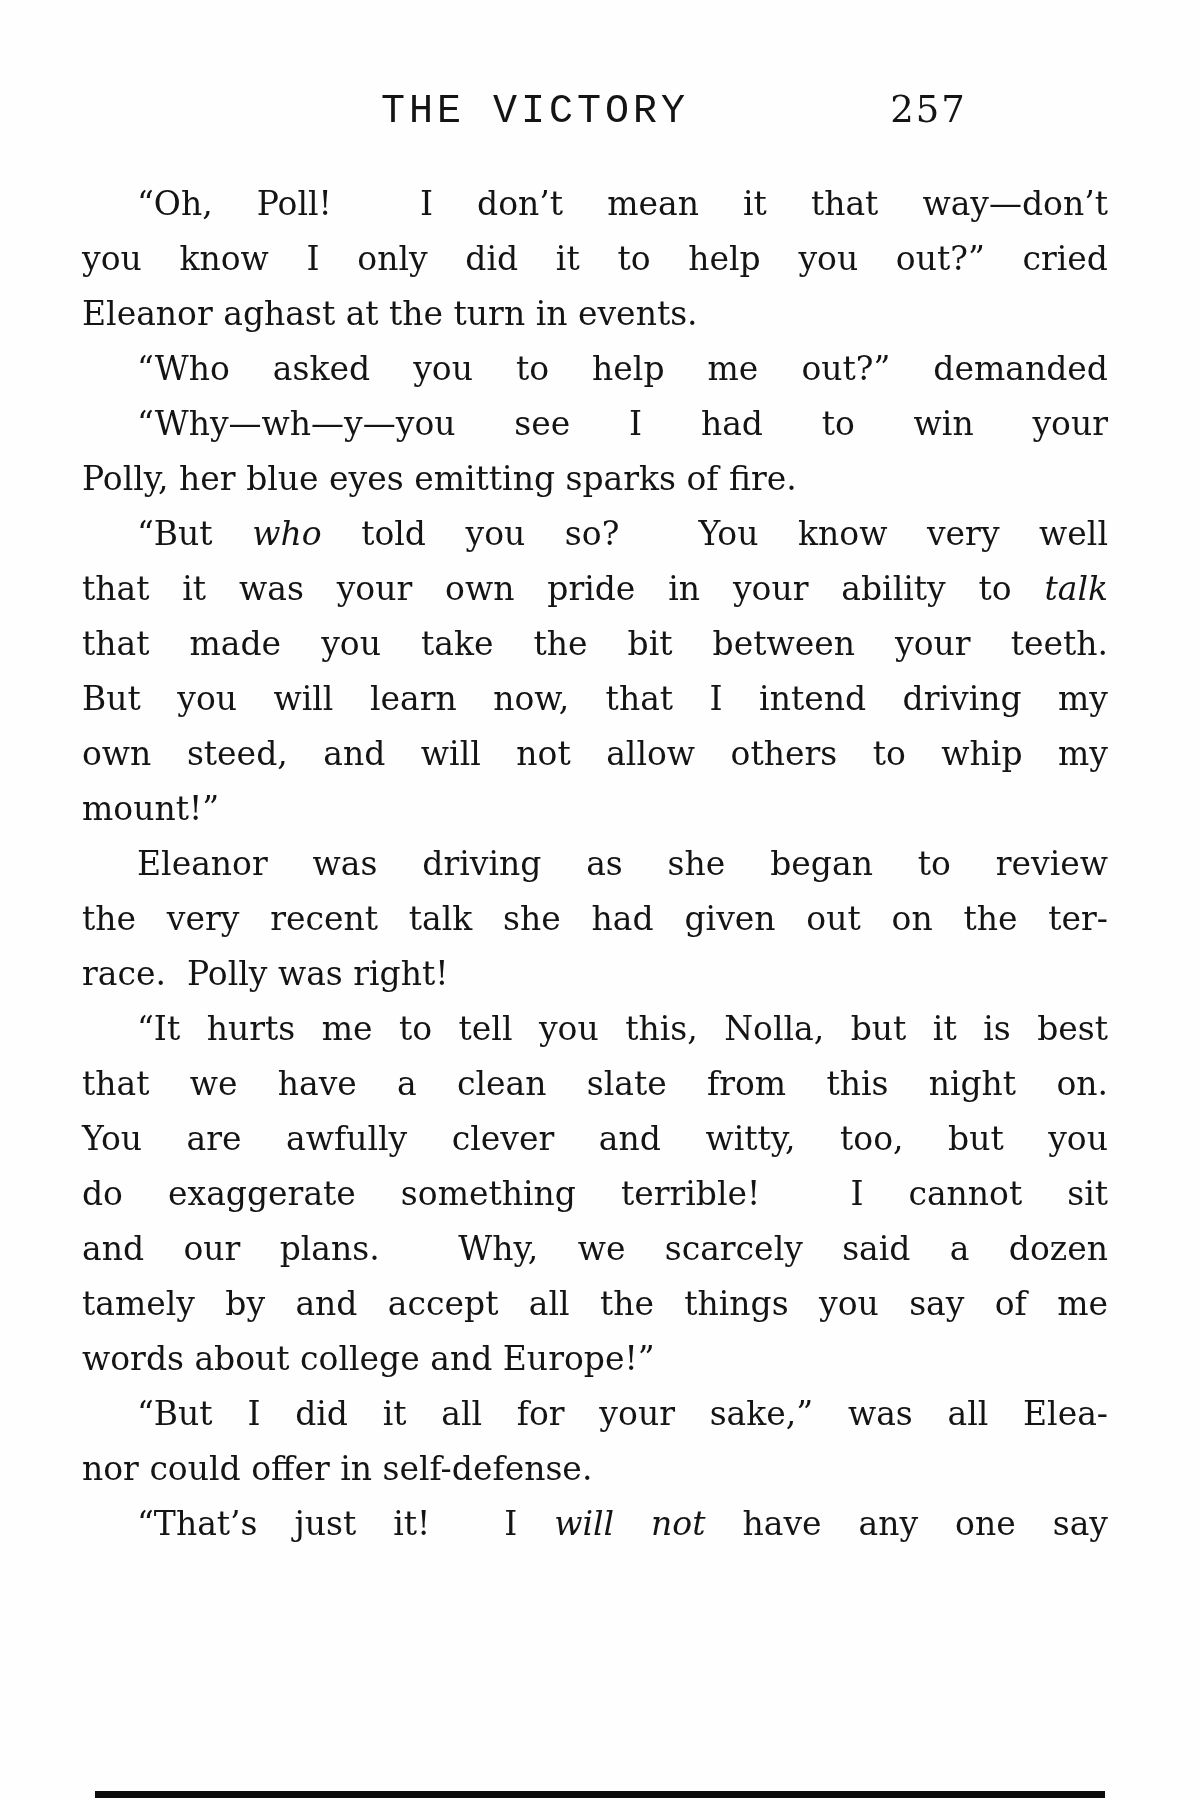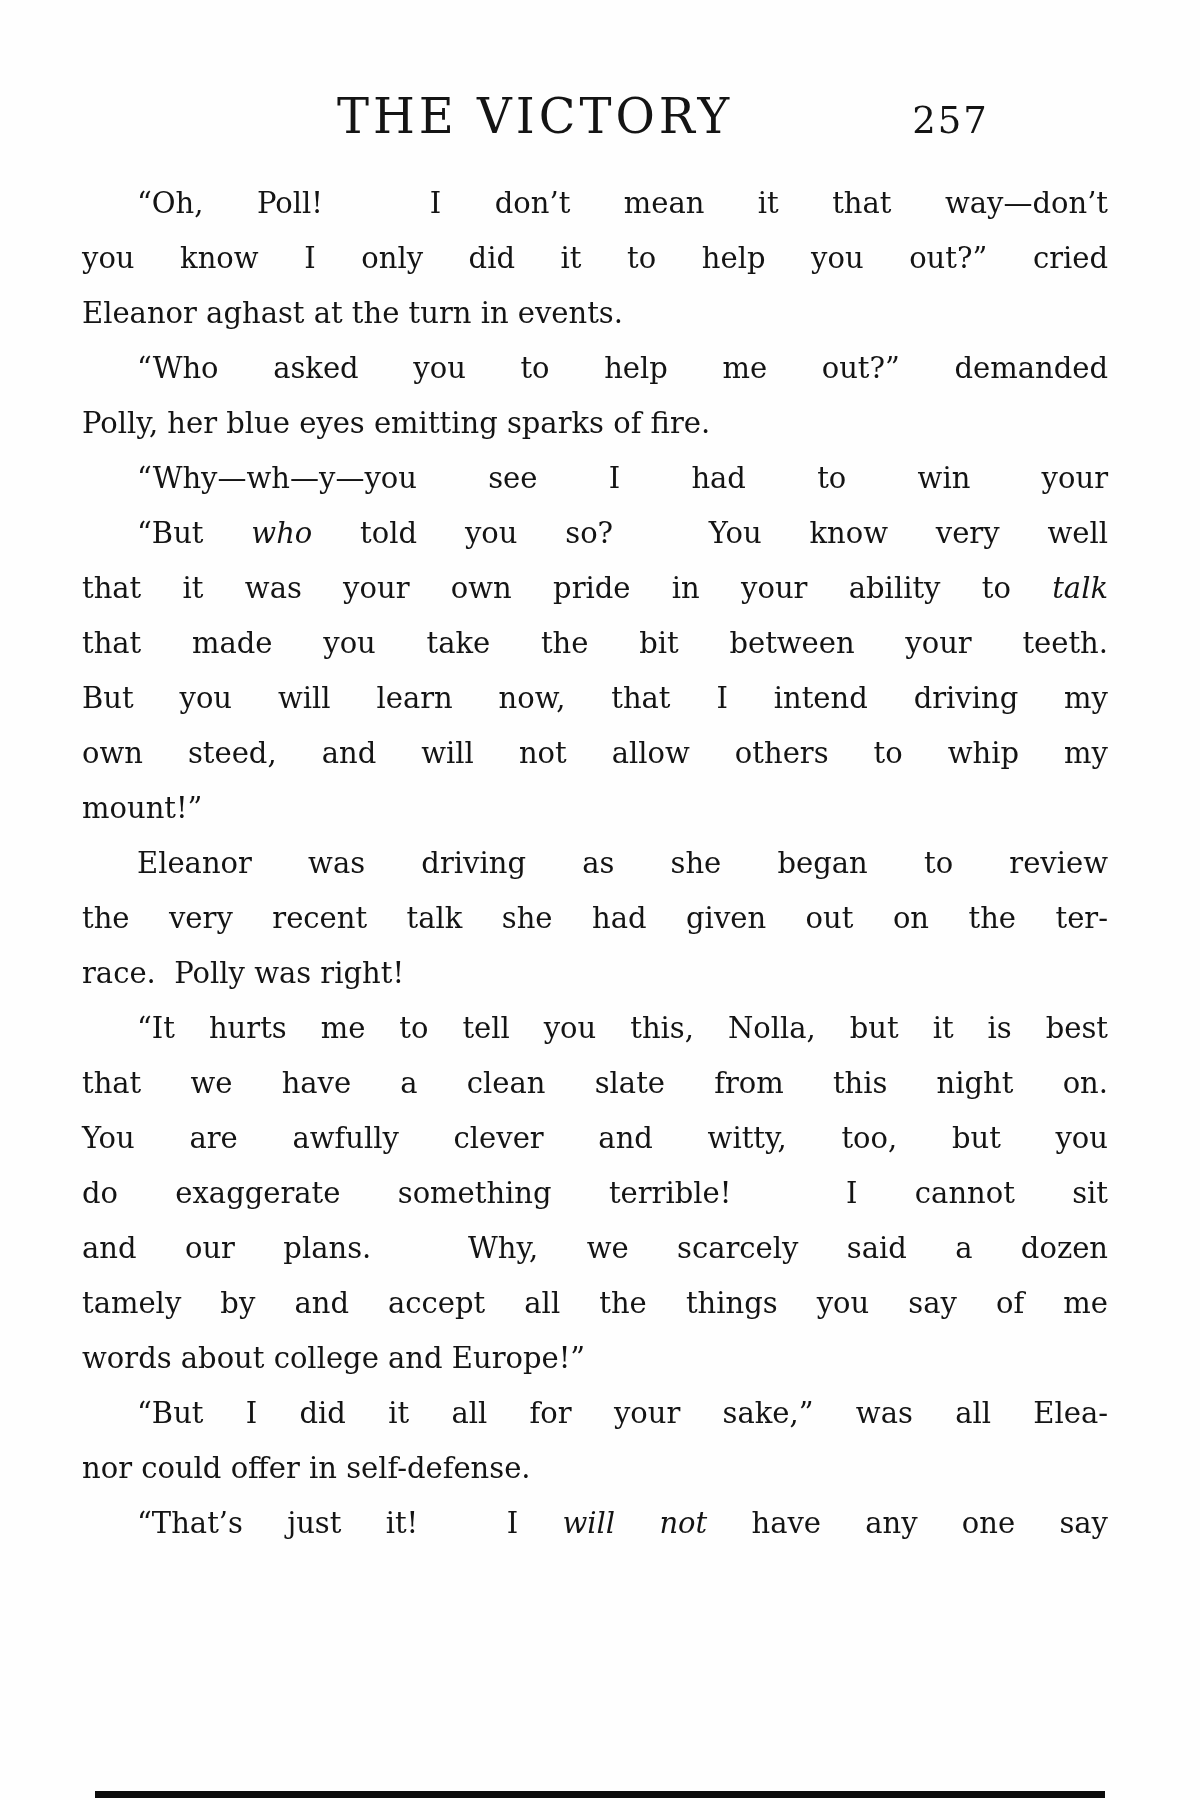--- a/index.html
+++ b/index.html
@@ -19,39 +19,40 @@
   .header {
     position: absolute;
     top: 88px;
     left: 82px;
     right: 92px;
     display: flex;
     align-items: baseline;
   }
   .header .spacer { flex: 1; }
   .page-title {
-    font-size: 48px;
+    font-size: 40px;
     letter-spacing: 4px;
     white-space: nowrap;
     transform: translateX(-60px);
+    font-family: Liberation Mono, monospace;
   }
   .page-number {
     flex: 1;
     text-align: center;
     font-size: 37px;
     letter-spacing: 2px;
   }
   .body-text {
     position: absolute;
     top: 176px;
     left: 82px;
     right: 92px;
   }
   .line {
-    font-size: 29px;
+    font-size: 33px;
     line-height: 55px;
     height: 55px;
     white-space: pre-wrap;
     text-align: left;
     overflow: visible;
   }
   .line.just {
     text-align: justify;
     text-align-last: justify;
   }
@@ -76,22 +77,22 @@
     <div class="spacer"></div>
     <div class="page-title">THE VICTORY</div>
     <div class="page-number">257</div>
   </div>
 
   <div class="body-text">
       <div class="line indent just"><span>“Oh, Poll!  I don’t mean it that way—don’t</span></div>
       <div class="line just"><span>you know I only did it to help you out?” cried</span></div>
       <div class="line"><span>Eleanor aghast at the turn in events.</span></div>
       <div class="line indent just"><span>“Who asked you to help me out?” demanded</span></div>
+      <div class="line indent just"><span>“Why—wh—y—you see I had to win your</span></div>
       <div class="line"><span>Polly, her blue eyes emitting sparks of fire.</span></div>
-      <div class="line indent just"><span>“Why—wh—y—you see I had to win your</span></div>
       <div class="line indent just"><span>“But </span><span class="it">who</span><span> told you so?  You know very well</span></div>
       <div class="line just"><span>that it was your own pride in your ability to </span><span class="it">talk</span></div>
       <div class="line just"><span>that made you take the bit between your teeth.</span></div>
       <div class="line just"><span>But you will learn now, that I intend driving my</span></div>
       <div class="line just"><span>own steed, and will not allow others to whip my</span></div>
       <div class="line"><span>mount!”</span></div>
       <div class="line indent just"><span>Eleanor was driving as she began to review</span></div>
       <div class="line just"><span>the very recent talk she had given out on the ter-</span></div>
       <div class="line"><span>race.  Polly was right!</span></div>
       <div class="line indent just"><span>“It hurts me to tell you this, Nolla, but it is best</span></div>

